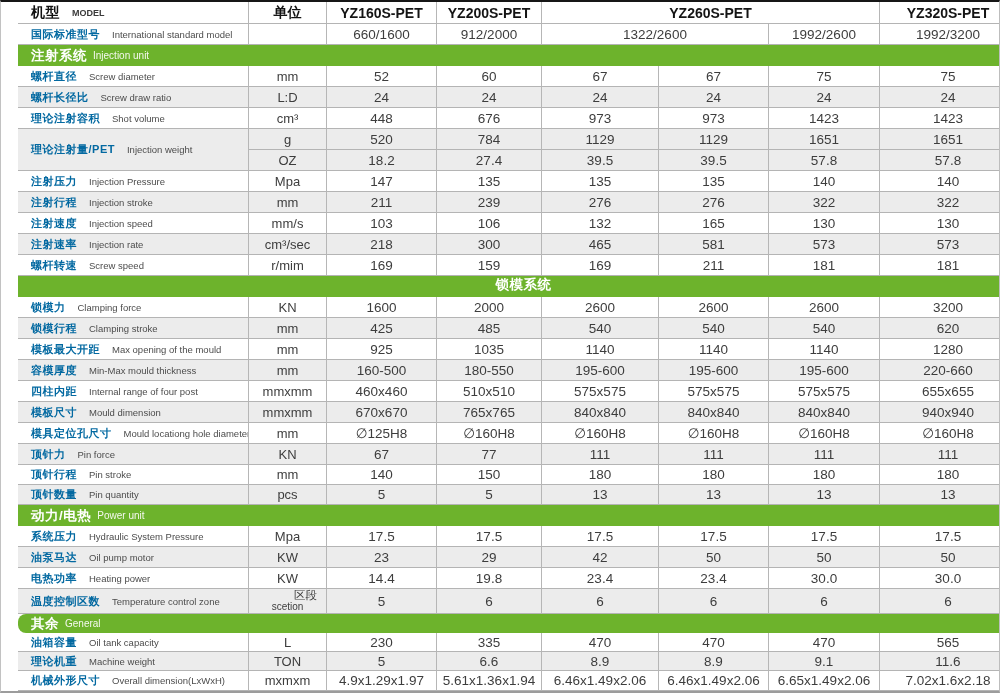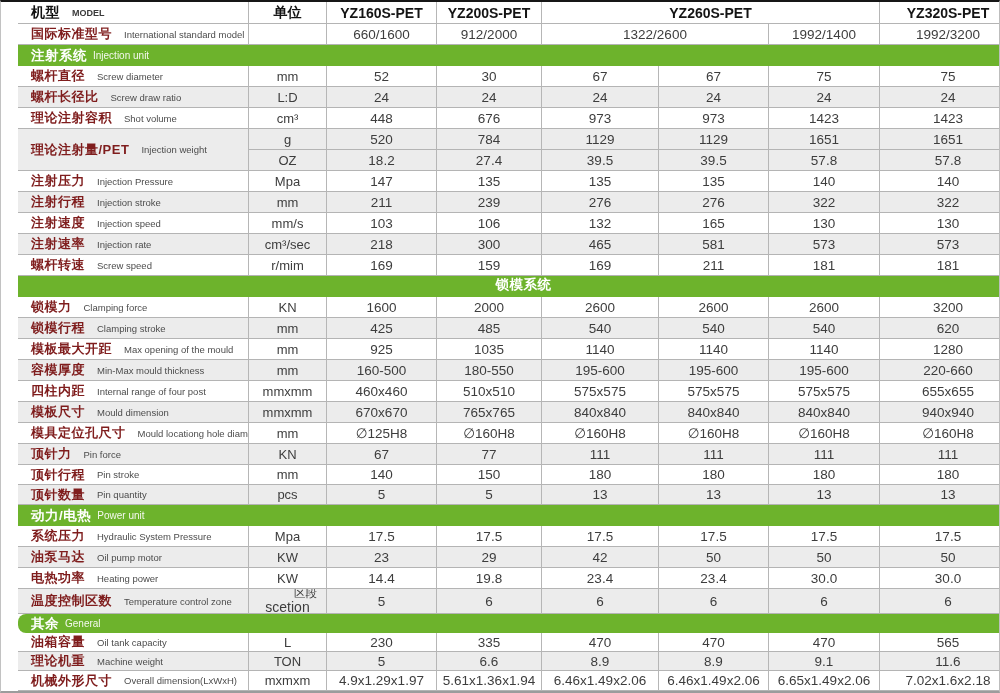--- a/index.html
+++ b/index.html
@@ -20,27 +20,27 @@
   }
   .cell{
     display:flex;align-items:center;box-sizing:border-box;
     border-right:1px solid #b6b6b6;border-bottom:1px solid #b4b4b4;
     background:#fff;overflow:hidden;min-width:0;
   }
   .cell.lastcol{border-right:none;}
   .cell.alt{background:#ececec;}
   .center{justify-content:center;}
   .label{padding-left:13px;gap:12px;}
-  .cn{font-weight:bold;font-size:13px;color:#7f1d1d;white-space:nowrap;letter-spacing:.5px;}
+  .cn{font-weight:bold;font-size:11px;color:#0369a1;white-space:nowrap;letter-spacing:.5px;}
   .en{font-size:9.5px;color:#4c4c4c;white-space:nowrap;}
   .val{font-size:13.5px;color:#3d3d3d;white-space:nowrap;}
   .unitv{font-size:13px;color:#3d3d3d;white-space:nowrap;text-align:center;}
   .unit2{display:flex;flex-direction:column;align-items:center;line-height:1;}
   .unit2 .u-cn{font-size:11.5px;color:#3d3d3d;font-weight:normal;margin-left:36px;}
-  .unit2 .u-en{font-size:14px;color:#3d3d3d;}
+  .unit2 .u-en{font-size:10px;color:#3d3d3d;}
   .band{
     grid-column:1 / -1;border-right:none;border-bottom:none;
     padding-left:13px;gap:6px;
   }
   .band .b-cn{color:#ffffff;font-weight:bold;font-size:13.5px;white-space:nowrap;letter-spacing:.5px;}
   .band .b-en{color:#f4f8ee;font-size:10px;white-space:nowrap;}
   .hdr .cn{font-size:14px;color:#111;}
   .hdr .en{font-size:9px;color:#3a3a3a;font-weight:bold;}
   .model{font-weight:bold;font-size:14px;color:#141414;white-space:nowrap;}
   .unit-h{font-weight:bold;font-size:14px;color:#141414;}
@@ -77,41 +77,41 @@
       <div class="cell center">
         <span class="val">660/1600</span>
       </div>
       <div class="cell center">
         <span class="val">912/2000</span>
       </div>
       <div class="cell center" style="grid-column: span 2;">
         <span class="val">1322/2600</span>
       </div>
       <div class="cell center">
-        <span class="val">1992/1400</span>
+        <span class="val">1992/2600</span>
       </div>
       <div class="cell center lastcol">
         <span class="val">1992/3200</span>
       </div>
       <div class="cell band" style="background: rgb(109, 179, 44);">
         <span class="b-cn">注射系统</span>
         <span class="b-en">Injection unit</span>
       </div>
       <div class="cell label">
         <span class="cn">螺杆直径</span>
         <span class="en">Screw diameter</span>
       </div>
       <div class="cell center">
         <span class="unitv">mm</span>
       </div>
       <div class="cell center">
         <span class="val">52</span>
       </div>
       <div class="cell center">
-        <span class="val">30</span>
+        <span class="val">60</span>
       </div>
       <div class="cell center">
         <span class="val">67</span>
       </div>
       <div class="cell center">
         <span class="val">67</span>
       </div>
       <div class="cell center">
         <span class="val">75</span>
       </div>

